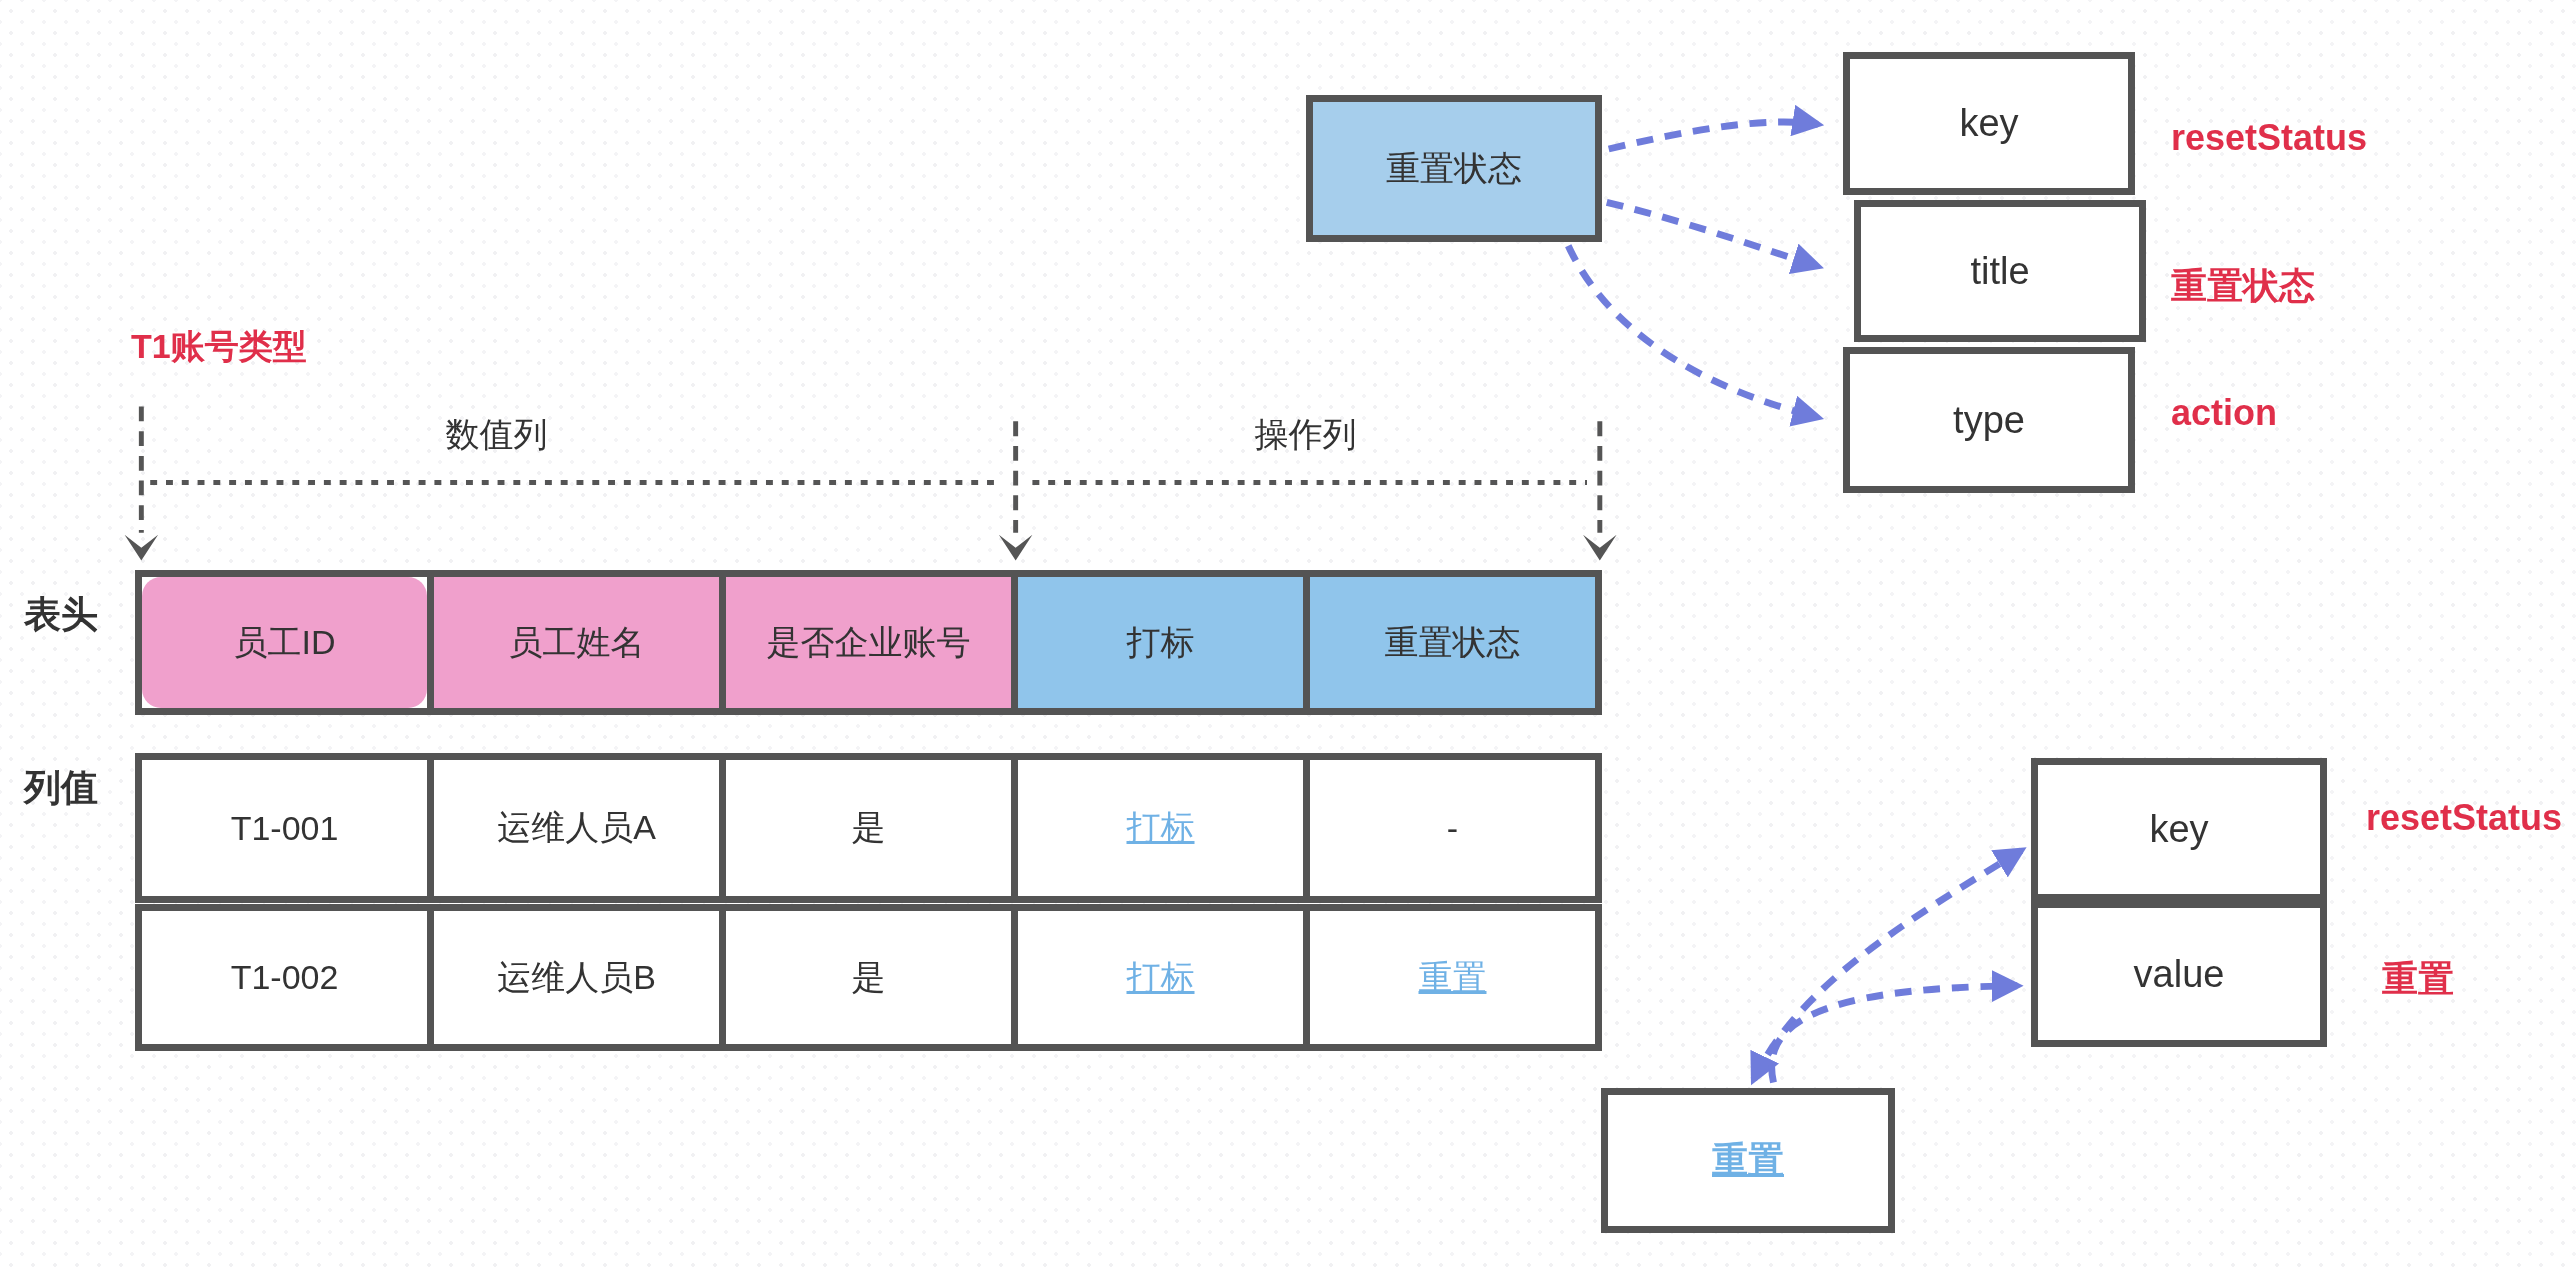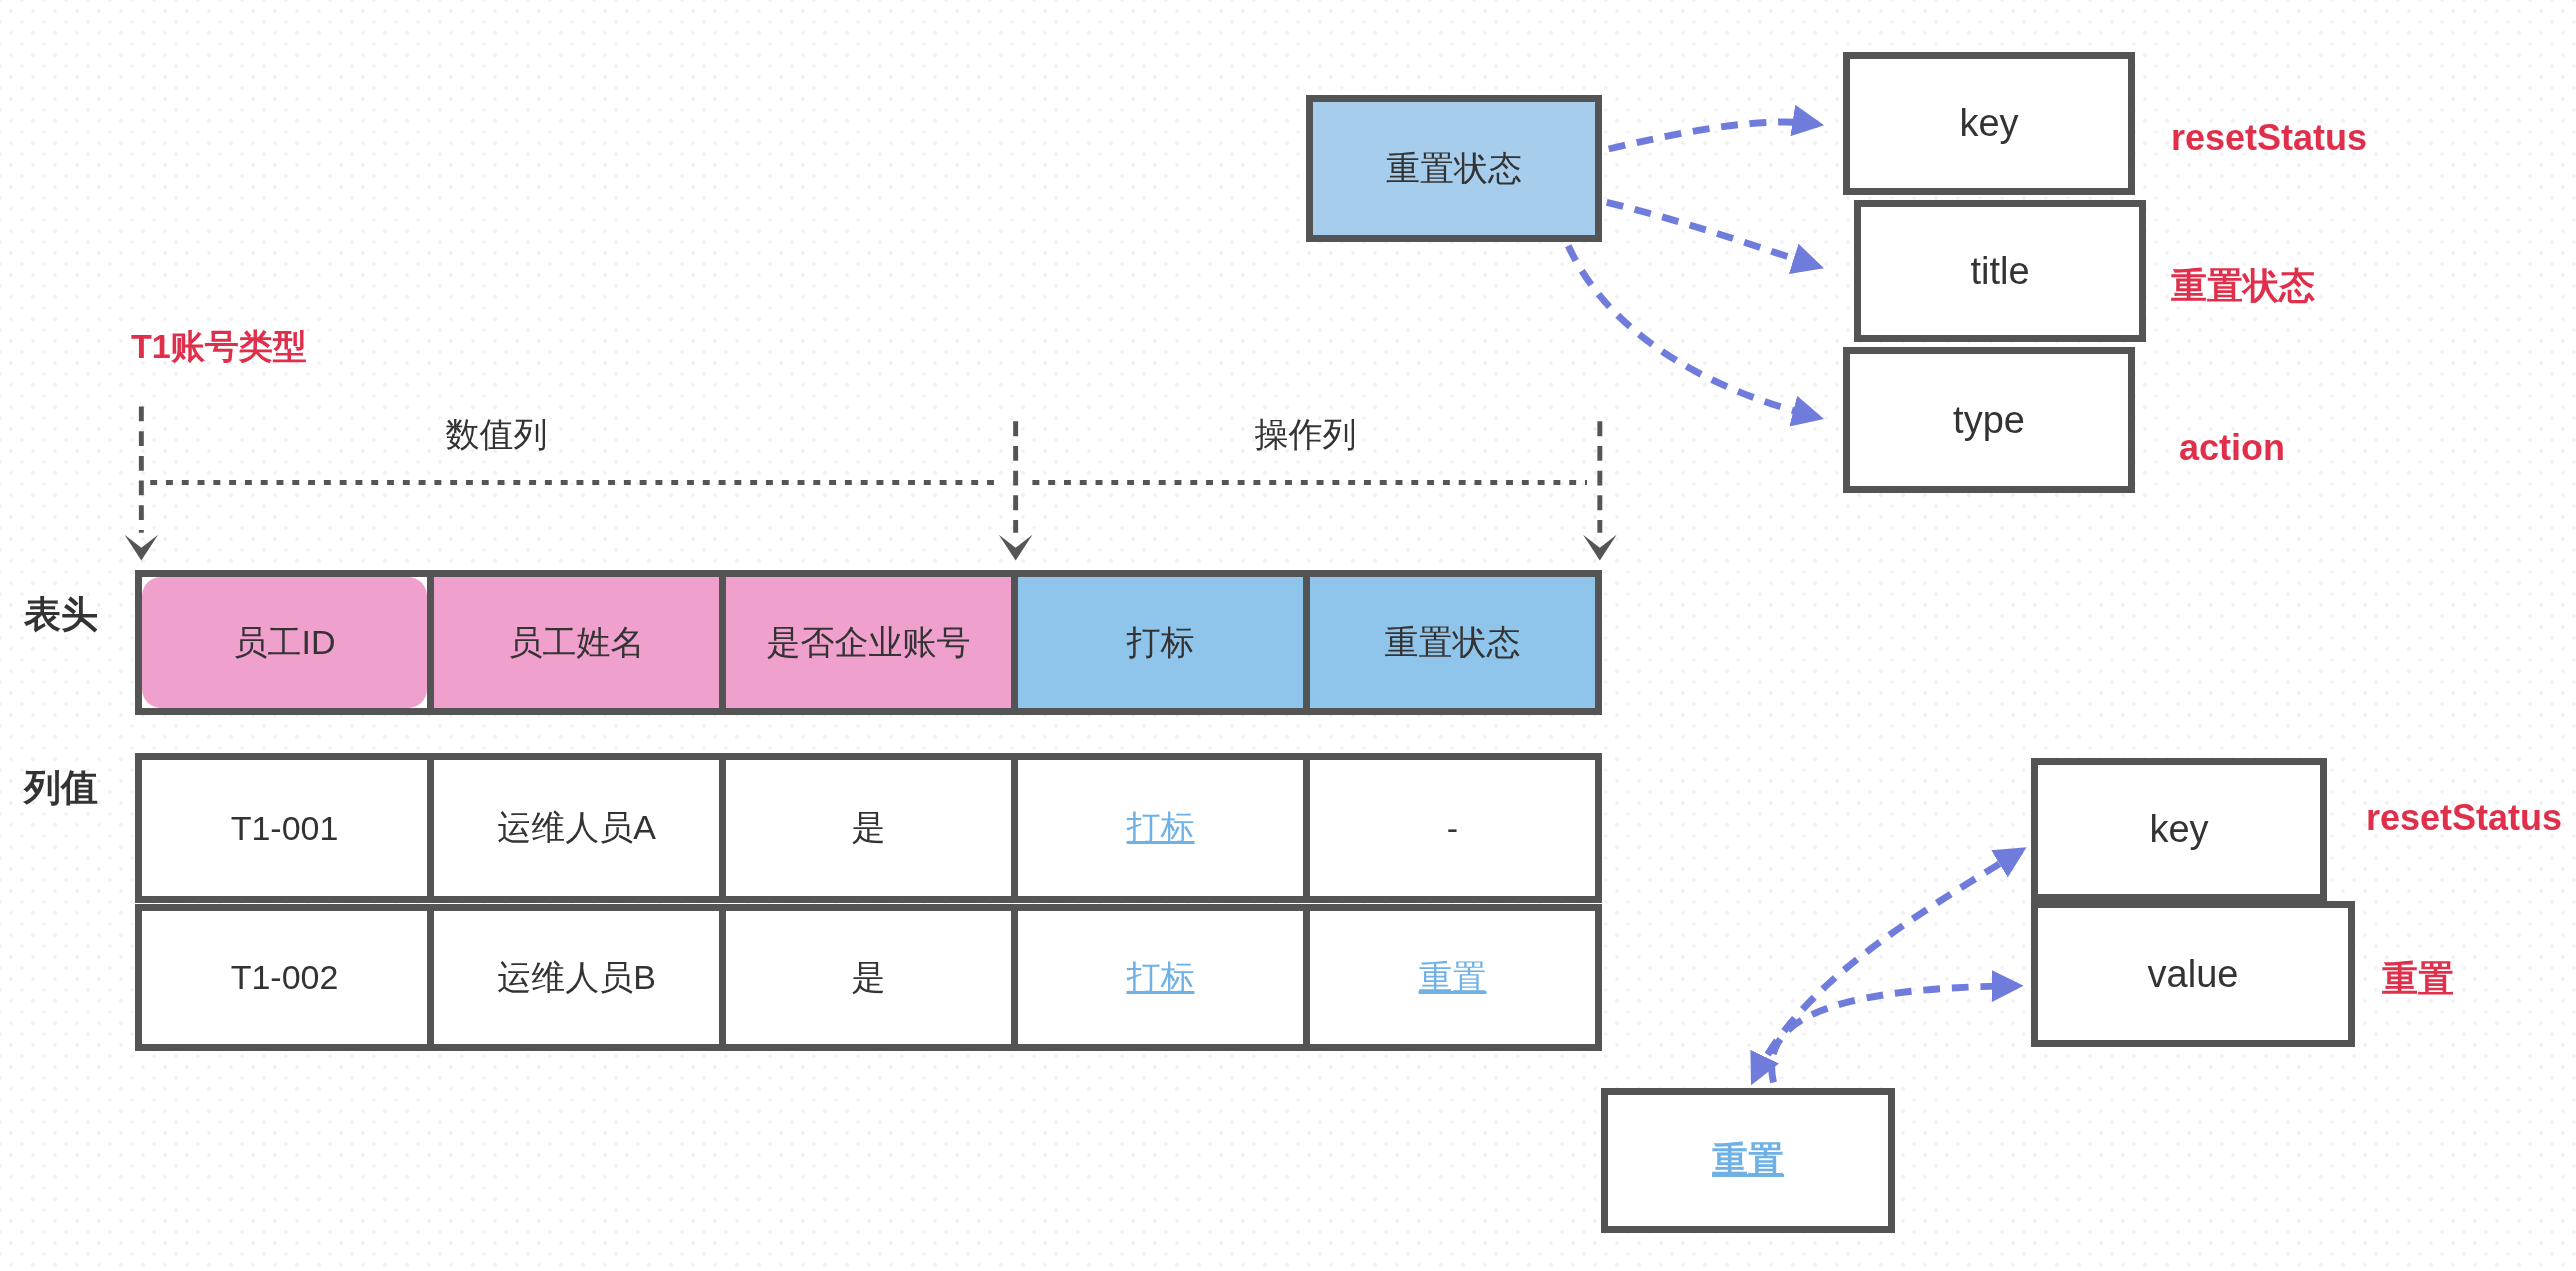--- a/index.html
+++ b/index.html
@@ -82,24 +82,24 @@
 </div>
 
 <div class="abs box box-blue" style="left:1306px;top:95px;width:296px;height:147px;">重置状态</div>
 
 <div class="abs box" style="left:1843px;top:52px;width:292px;height:143px;">key</div>
 <div class="abs box" style="left:1854px;top:200px;width:292px;height:142px;">title</div>
 <div class="abs box" style="left:1843px;top:347px;width:292px;height:146px;">type</div>
 
 <div class="abs red-label" style="left:2171px;top:116px;">resetStatus</div>
 <div class="abs red-label" style="left:2171px;top:264px;">重置状态</div>
-<div class="abs red-label" style="left:2171px;top:426px;margin-left:8px;">action</div>
+<div class="abs red-label" style="left:2171px;top:391px;">action</div>
 
 <div class="abs box" style="left:2031px;top:758px;width:296px;height:143px;">key</div>
-<div class="abs box" style="left:2031px;top:901px;width:324px;height:146px;text-align:center;">value</div>
+<div class="abs box" style="left:2031px;top:901px;width:296px;height:146px;text-align:center;">value</div>
 
 <div class="abs red-label" style="left:2366px;top:796px;">resetStatus</div>
 <div class="abs red-label" style="left:2382px;top:957px;">重置</div>
 
 <div class="abs box" style="left:1601px;top:1088px;width:294px;height:145px;">
   <span class="link link-big">重置</span>
 </div>
 
 <svg class="overlay" width="2576" height="1271" viewBox="0 0 2610 1288">
   <defs>

